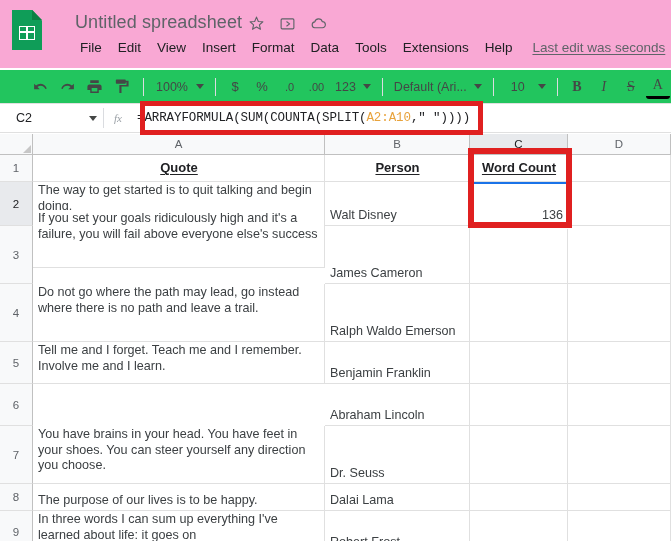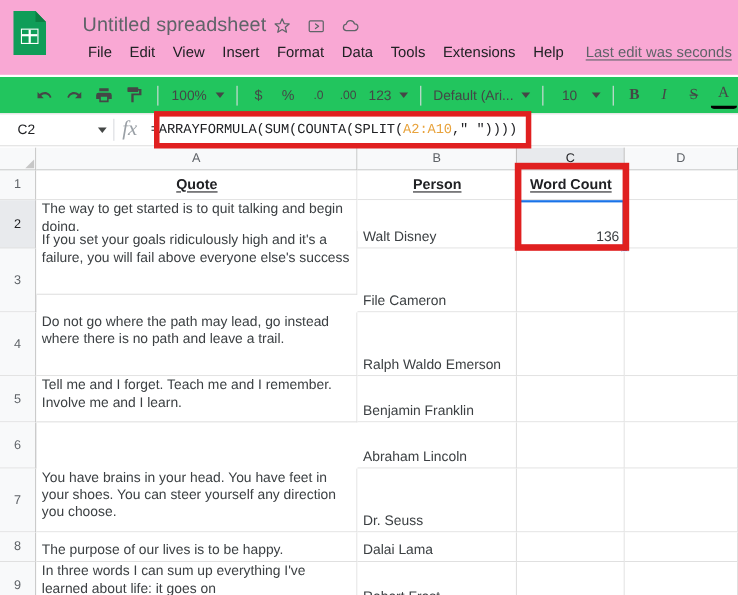--- a/index.html
+++ b/index.html
@@ -104,21 +104,21 @@
     background: #fff; border-top: 1px solid #e0e0e0; border-bottom: 1px solid #e0e0e0;
     display: flex; align-items: center;
   }
   .namebox {
     width: 95px; height: 22px; margin-left: 8px; display: flex; align-items: center;
     font-size: 12.5px; color: #202124; padding-left: 8px; position: relative;
   }
   .namebox .caret { margin-left: auto; margin-right: 6px; }
   .nb-sep { width: 1px; height: 20px; background: #dadce0; }
   .fx {
-    width: 28px; text-align: center; font-size: 19px; color: #9aa0a6;
+    width: 28px; text-align: center; font-size: 11px; color: #9aa0a6;
     font-family: "Liberation Serif", serif; font-style: italic;
   }
   .formula-input {
     flex: 1; height: 22px; display: flex; align-items: center;
     font-family: "Liberation Mono", monospace; font-size: 12.5px; color: #202124;
     padding-left: 5px; white-space: nowrap; letter-spacing: -0.1px;
   }
   .ref-a { color: #e8a33d; }
 
   
@@ -368,21 +368,21 @@
       </div>
     <div class="cell num" style="left:470px; top:48px; width:98px; height:44px;">
       <span>136</span>
       </div>
     <div class="cell" style="left:568px; top:48px; width:103px; height:44px;"></div>
 
     <div class="cell topalign" style="left:33px; top:76px; width:292px; height:58px;">
       <span class="txt">If you set your goals ridiculously high and it's a failure, you will fail above everyone else's success</span>
       </div>
     <div class="cell" style="left:325px; top:92px; width:145px; height:58px;">
-      <span class="txt">File Cameron</span>
+      <span class="txt">James Cameron</span>
       </div>
     <div class="cell num" style="left:470px; top:92px; width:98px; height:58px;">
       <span></span>
       </div>
     <div class="cell" style="left:568px; top:92px; width:103px; height:58px;"></div>
 
     <div class="cell topalign" style="left:33px; top:150px; width:292px; height:58px;">
       <span class="txt">Do not go where the path may lead, go instead where there is no path and leave a trail.</span>
       </div>
     <div class="cell" style="left:325px; top:150px; width:145px; height:58px;">

